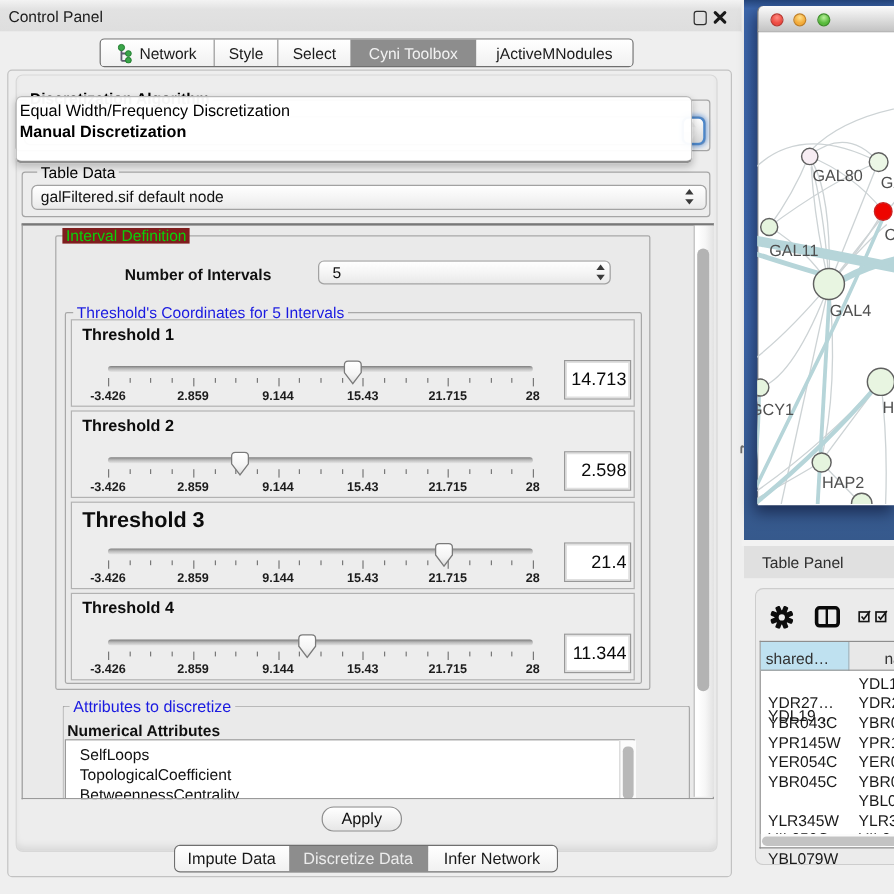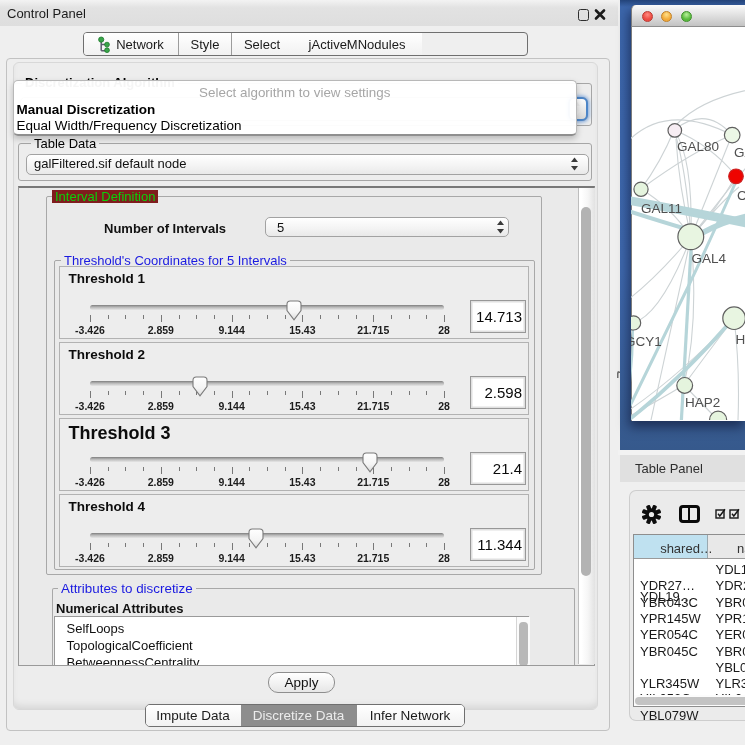--- a/index.html
+++ b/index.html
@@ -18,20 +18,21 @@
 <div class="ab" style="left:0px;top:26px;width:618px;height:32px;background:#efefef;"></div>
 <div class="ab" style="left:83px;top:32px;width:443px;height:22px;border:1px solid #6f6f6f;border-radius:4px;overflow:hidden;display:flex;">
     <div style="width:94px;box-sizing:border-box;background:linear-gradient(#ffffff,#f1f1f1);color:#1a1a1a;display:flex;align-items:center;justify-content:center;font-size:13px;"><svg width="14" height="17" viewBox="0 0 14 17" style="margin-right:4px">
         <path d="M3.2 6 L3.2 14.7 M3.2 8.6 L8.6 8.6 M3.2 14.7 L8.6 14.7" stroke="#5c5c6e" stroke-width="1.5" fill="none"></path>
         <circle cx="3.2" cy="3.6" r="2.6" fill="#3aa54a" stroke="#1e7a2c" stroke-width="0.8"></circle>
         <circle cx="9" cy="8.6" r="2.4" fill="#3aa54a" stroke="#1e7a2c" stroke-width="0.8"></circle>
         <circle cx="9" cy="14.2" r="2.4" fill="#3aa54a" stroke="#1e7a2c" stroke-width="0.8"></circle>
       </svg>Network</div>
     <div style="width:53px;box-sizing:border-box;background:linear-gradient(#ffffff,#f1f1f1);color:#1a1a1a;border-left:1px solid #9c9c9c;display:flex;align-items:center;justify-content:center;font-size:13px;">Style</div>
     <div style="width:61px;box-sizing:border-box;background:linear-gradient(#ffffff,#f1f1f1);color:#1a1a1a;border-left:1px solid #9c9c9c;display:flex;align-items:center;justify-content:center;font-size:13px;">Select</div>
+    <div style="width:105px;box-sizing:border-box;background:#8d8d8d;color:#f2f2f2;display:flex;align-items:center;justify-content:center;font-size:13px;">Cyni Toolbox</div>
     <div style="width:130px;box-sizing:border-box;background:linear-gradient(#ffffff,#f1f1f1);color:#1a1a1a;display:flex;align-items:center;justify-content:center;font-size:13px;">jActiveMNodules</div>
   </div>
 <div class="ab" style="left:5.5px;top:58px;width:602px;height:671px;background:#eeeeee;border:1px solid #c2c2c2;border-radius:4px;"></div>
 <div class="ab" style="left:13px;top:62px;width:583px;height:646px;background:#ededed;border:1px solid #d8d8d8;border-radius:6px;box-shadow:inset 0 -6px 8px -4px rgba(0,0,0,0.12);"></div>
 <div class="ab gb" style="left:12.5px;top:82.5px;width:579px;height:43px;"></div>
 <div class="ab gbt" style="left:22px;top:76px;font-weight:bold;">Discretization Algorithm</div>
 <div class="ab" style="left:20px;top:96.5px;width:568px;height:24px;background:#ffffff;border:1px solid #a6a6a6;border-radius:5px;box-sizing:border-box;"></div>
 <div class="ab" style="left:568px;top:96.5px;width:19.5px;height:24px;background:linear-gradient(#fdfdfd,#d8d8d8);border:2px solid #4d86c8;border-radius:6px;box-shadow:0 0 3.5px 1.5px rgba(90,145,215,0.65);box-sizing:border-box;"></div>
 <svg class="ab" style="left:571px;top:100px" width="11" height="17" viewBox="0 0 11 17">
     <path d="M5.5 1 L9 6 L2 6 Z" fill="#e8e8e8"></path>
@@ -242,23 +243,22 @@
 <div class="ab" style="left:144.5px;top:703.5px;width:318px;height:21px;border:1px solid #6f6f6f;border-radius:5px;overflow:hidden;display:flex;">
     <div style="width:95px;box-sizing:border-box;background:linear-gradient(#ffffff,#f1f1f1);color:#1a1a1a;display:flex;align-items:center;justify-content:center;font-size:13.5px;">Impute Data</div>
     <div style="width:116px;box-sizing:border-box;background:#8d8d8d;color:#ececec;display:flex;align-items:center;justify-content:center;font-size:13.5px;">Discretize Data</div>
     <div style="width:107px;box-sizing:border-box;background:linear-gradient(#ffffff,#f1f1f1);color:#1a1a1a;display:flex;align-items:center;justify-content:center;font-size:13.5px;">Infer Network</div>
   </div>
 <svg class="ab" style="left:615.5px;top:369.5px" width="7" height="8" viewBox="0 0 7 8">
     <path d="M1 8 L1 3 Q1 1 3 1 L5 3 L3 3 Q2.5 3 2.5 4 L2.5 8 Z" fill="#6e6e6e"></path>
   </svg>
 <div class="ab" style="left:619.5px;top:0px;width:125.5px;height:450px;background:linear-gradient(180deg,#24447a 0px,#3c66ab 7px,#3e68ad 60%,#36598c 100%);"></div>
 <div class="ab" style="left:12.5px;top:80px;width:564.5px;height:56px;background:rgba(255,255,255,0.96);border:1px solid #b8b8b8;border-bottom:2px solid #8f8f8f;border-radius:5px;box-shadow:0 3px 6px rgba(0,0,0,0.22);box-sizing:border-box;padding-top:4px;">
-    <div style="height:16.5px;font-size:13.4px;color:#a6a6a6;text-align:center;line-height:15px;">Select algorithm to view settings</div>
+    <div style="height:16.5px;font-size:13.5px;color:#000;padding-left:3px;line-height:16px;">Equal Width/Frequency Discretization</div>
     <div style="height:16.5px;font-size:13.5px;font-weight:bold;color:#000;padding-left:3px;line-height:16px;">Manual Discretization</div>
-    <div style="height:16.5px;font-size:13.5px;color:#000;padding-left:3px;line-height:16px;">Equal Width/Frequency Discretization</div>
   </div>
 <div class="ab" style="left:631px;top:5px;width:114px;height:415px;background:#ffffff;border-left:1px solid #7c7c7c;border-top:1px solid #9a9a9a;border-radius:5px 0 0 0;box-shadow:-2px 6px 12px rgba(0,0,25,0.5);overflow:hidden;"></div>
 <div class="ab" style="left:631px;top:5px;width:114px;height:22px;background:linear-gradient(#fbfbfb,#dadada 60%,#c3c3c3);border-left:1px solid #7c7c7c;border-bottom:1px solid #8e8e8e;border-radius:5px 0 0 0;box-sizing:border-box;"></div>
 <div class="ab" style="left:641.5px;top:11px;width:11px;height:11px;background:radial-gradient(circle at 50% 30%,#ff8a80 0%,#ed4b42 60%,#ed4b42);border:1px solid #b93a33;border-radius:50%;box-sizing:border-box;"></div>
 <div class="ab" style="left:661.0px;top:11px;width:11px;height:11px;background:radial-gradient(circle at 50% 30%,#ffe08a 0%,#f3ab3a 60%,#f3ab3a);border:1px solid #c08028;border-radius:50%;box-sizing:border-box;"></div>
 <div class="ab" style="left:680.5px;top:11px;width:11px;height:11px;background:radial-gradient(circle at 50% 30%,#b8f09a 0%,#59bb3d 60%,#59bb3d);border:1px solid #3f8f2b;border-radius:50%;box-sizing:border-box;"></div>
 <svg class="ab" style="left:631px;top:27px" width="114" height="393" viewBox="0 0 114 393">
 <g fill="none" stroke="#cdd3d5" stroke-width="1.1">
  <path d="M-10 122 Q 30 72 101 108"></path>
  <path d="M122 62 Q 70 72 45 98"></path>
@@ -344,21 +344,21 @@
     <path d="M3 5.8 L4.8 8 L10 1.2" fill="none" stroke="#161616" stroke-width="1.4"></path>
   </svg>
 <svg class="ab" style="left:728.5px;top:508px" width="11" height="11" viewBox="0 0 11 11">
     <rect x="1" y="2" width="8" height="8" fill="none" stroke="#161616" stroke-width="1.4"></rect>
     <path d="M3 5.8 L4.8 8 L10 1.2" fill="none" stroke="#161616" stroke-width="1.4"></path>
   </svg>
 <div class="ab" style="left:632.5px;top:534px;width:112.5px;height:173px;background:#ffffff;border:1px solid #8e8e8e;border-right:none;box-sizing:border-box;overflow:hidden;"></div>
 <div class="ab" style="left:633.5px;top:535px;width:74.5px;height:23.5px;background:#bfe1f0;border-right:1px solid #9aa9b0;box-sizing:border-box;"></div>
 <div class="ab" style="left:708px;top:535px;width:37px;height:23.5px;background:#e8e8e8;"></div>
 <div class="ab" style="left:633.5px;top:558px;width:111.5px;height:1px;background:#9a9a9a;"></div>
-<div class="ab" style="left:633.5px;top:540.5px;width:62px;height:16px;font-size:13px;color:#333;text-align:center;line-height:16px;margin-left:22px;">shared…</div>
+<div class="ab" style="left:633.5px;top:540.5px;width:62px;height:16px;font-size:13px;color:#333;text-align:center;line-height:16px;">shared…</div>
 <div class="ab" style="left:737px;top:540.5px;width:20px;height:16px;font-size:13px;color:#333;line-height:16px;">na</div>
 <div class="ab" style="left:640px;top:562.0px;width:70px;height:15px;font-size:13px;color:#1a1a1a;margin-top:27px;">YDL19…</div>
 <div class="ab" style="left:715.5px;top:562.0px;width:40px;height:15px;font-size:13px;color:#1a1a1a;">YDL1</div>
 <div class="ab" style="left:640px;top:578.3px;width:70px;height:15px;font-size:13px;color:#1a1a1a;">YDR27…</div>
 <div class="ab" style="left:715.5px;top:578.3px;width:40px;height:15px;font-size:13px;color:#1a1a1a;">YDR2</div>
 <div class="ab" style="left:640px;top:594.6px;width:70px;height:15px;font-size:13px;color:#1a1a1a;">YBR043C</div>
 <div class="ab" style="left:715.5px;top:594.6px;width:40px;height:15px;font-size:13px;color:#1a1a1a;">YBR0</div>
 <div class="ab" style="left:640px;top:610.9px;width:70px;height:15px;font-size:13px;color:#1a1a1a;">YPR145W</div>
 <div class="ab" style="left:715.5px;top:610.9px;width:40px;height:15px;font-size:13px;color:#1a1a1a;">YPR1</div>
 <div class="ab" style="left:640px;top:627.2px;width:70px;height:15px;font-size:13px;color:#1a1a1a;">YER054C</div>

